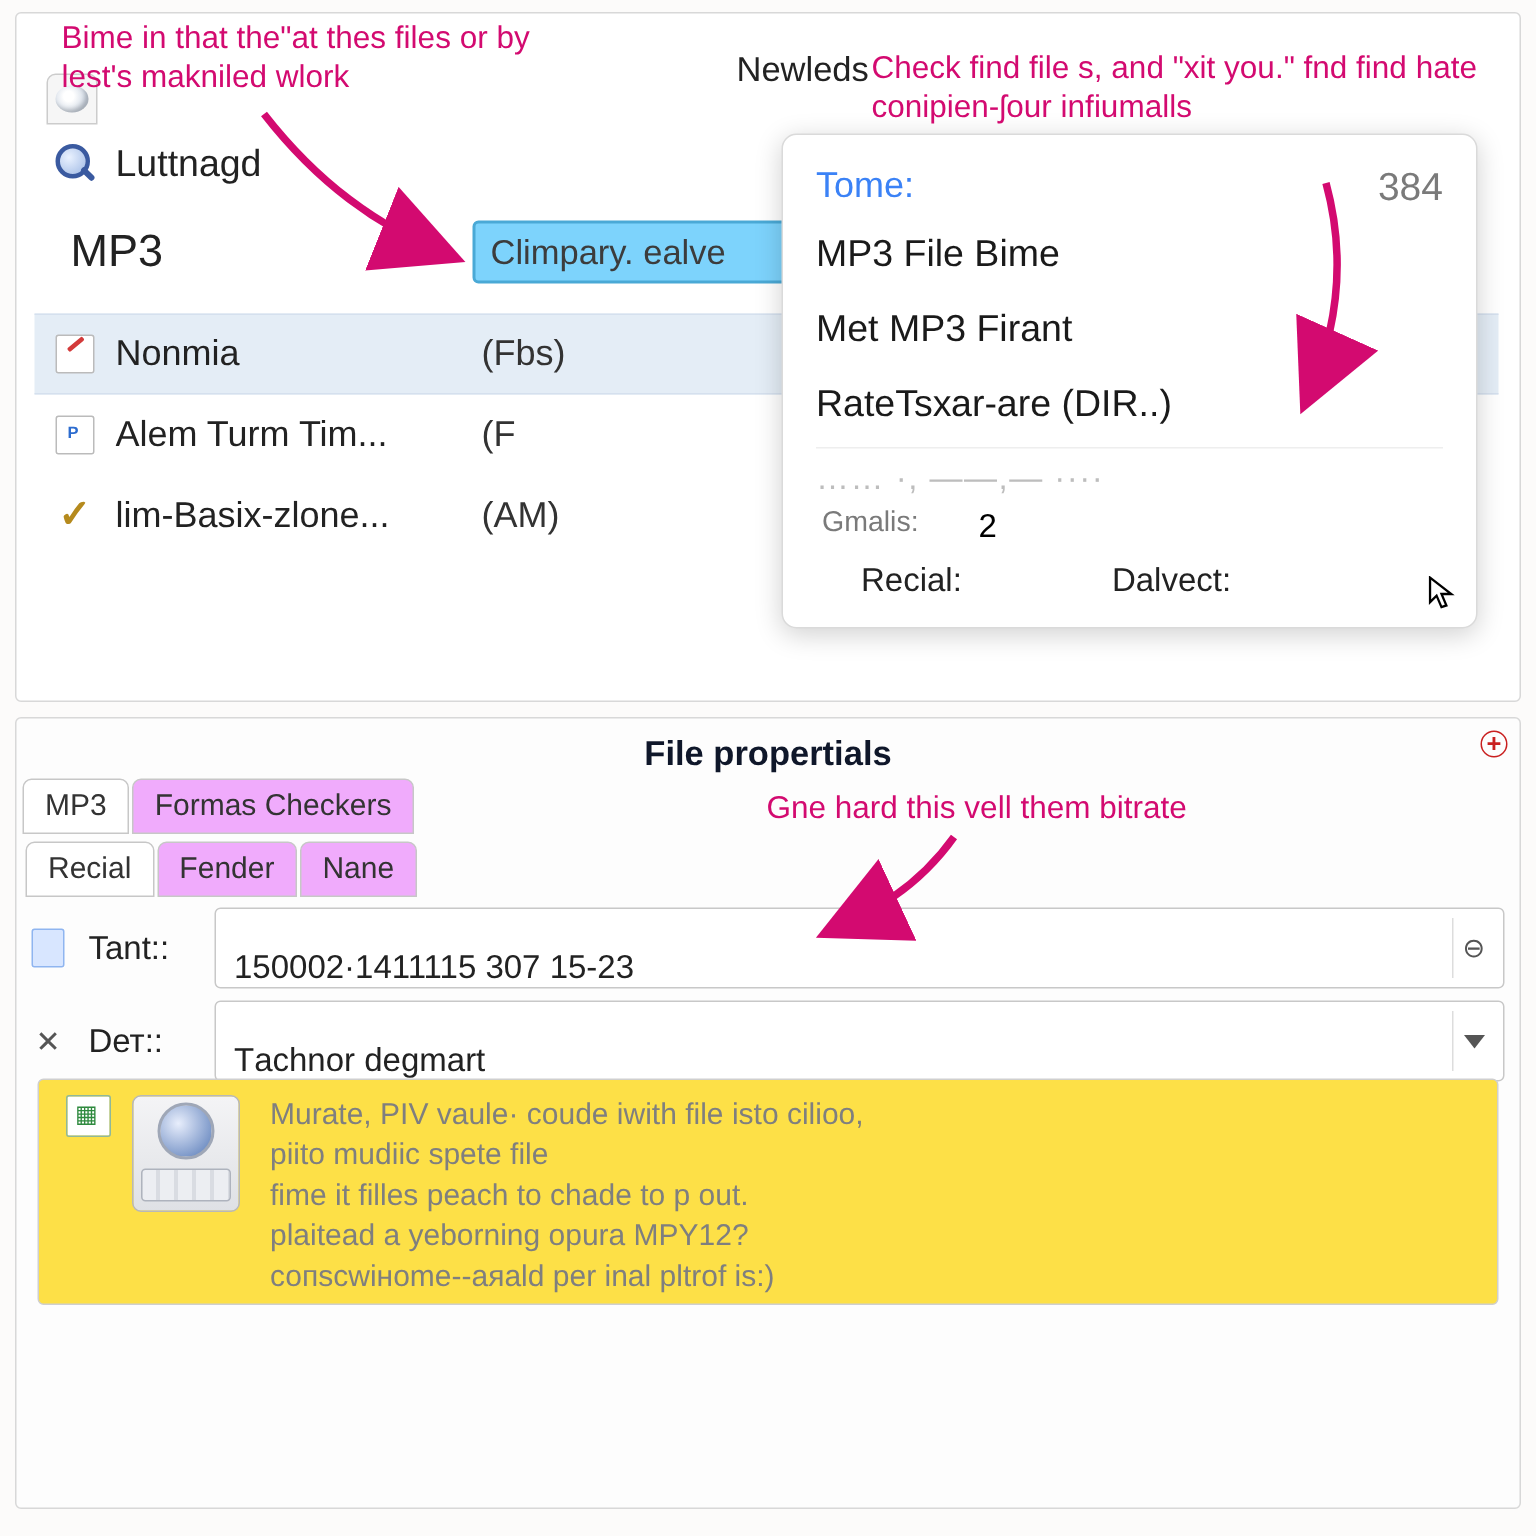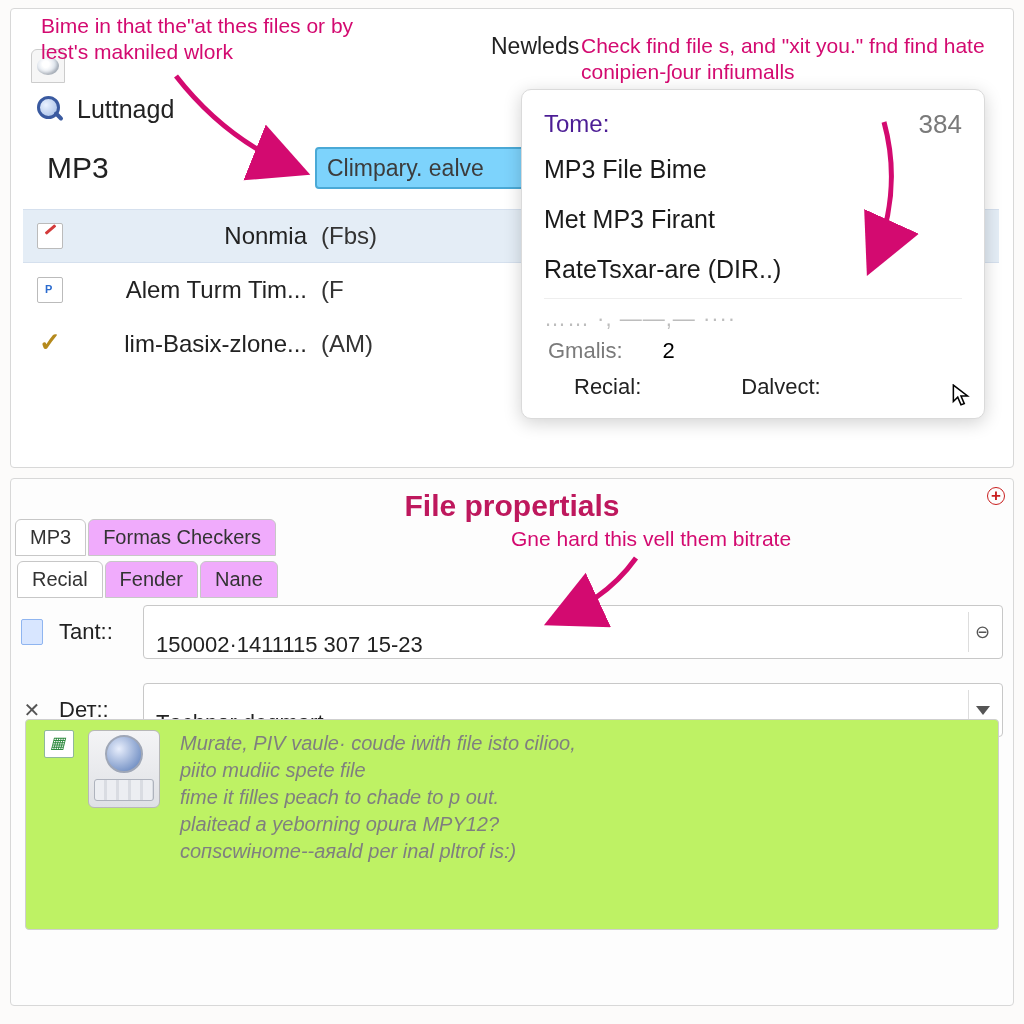--- a/index.html
+++ b/index.html
@@ -76,21 +76,21 @@
     width: 220px; height: 42px;
     border: 2px solid #4aa9d6;
     border-radius: 4px;
     display:flex; align-items:center; padding:0 10px;
     color:#3c3c3c; font-size:23px;
     background:#7dd3fc;
     overflow:hidden; white-space:nowrap;
   }
 
   .file-list {
-    position: absolute; top: 200px; left: 12px; right: 14px; text-align: right;
+    position: absolute; top: 200px; left: 12px; right: 14px;
   }
   .file-row {
     display:flex; align-items:center; height: 54px;
     padding-left: 14px; gap: 14px;
     color:#222; font-size:24px;
   }
   .file-row.selected { background:#e4edf6; border-top:1px solid #d5e0ee; border-bottom:1px solid #d5e0ee; }
   .file-row .cell-name { width: 230px; white-space:nowrap; overflow:hidden; text-overflow:ellipsis; }
   .file-row .cell-meta { color:#333; }
 
@@ -117,34 +117,34 @@
     position:absolute; top: 80px; left: 510px;
     width: 464px; height: 330px;
     background:#fff;
     border:1px solid #dadada;
     border-radius:10px;
     box-shadow: 0 4px 18px rgba(0,0,0,.18);
     padding: 14px 22px;
     z-index:10;
   }
   .popup .kv { display:flex; justify-content:space-between; align-items:center; height:40px; }
-  .popup .k { color:#4c1d95; font-size:24px; }
+  .popup .k { color:#3b82f6; font-size:24px; }
   .popup .v { color:#7a7a7a; font-size:26px; }
   .popup .menu-item {
     height: 50px; display:flex; align-items:center;
     color:#1a1a1a; font-size:25px;
   }
   .popup .ghost-line {
     height: 34px; display:flex; align-items:center;
     color:#bdbdbd; font-size:22px; letter-spacing:1px;
     border-top:1px solid #eee;
     padding-top:6px; margin-top:4px;
     overflow:hidden; white-space:nowrap;
   }
-  .popup .k2 { color:#7a7a7a; font-size:22px; padding-left:4px; }
+  .popup .k2 { color:#7a7a7a; font-size:19px; padding-left:4px; }
   .popup .kv2 { display:flex; gap:40px; margin-top:6px; }
   .popup .kv3 { display:flex; gap:100px; margin-top:10px; padding-left:30px; font-size:22px; color:#222;}
   .cursor {
     position:absolute; right: 14px; bottom: 10px;
     width:18px; height:24px; color:#000;
   }
   .cursor svg { width:18px; height:24px; }
 
   
   .arrow { position:absolute; z-index:30; pointer-events:none; }
@@ -154,22 +154,22 @@
   .bottom-panel {
     margin: 10px 10px 0 10px;
     border: 1px solid #d8d8d8;
     border-radius: 4px;
     background: #fdfdfd;
     height: 528px;
     position: relative;
   }
   .bp-title {
     text-align:center;
-    font-weight:700; font-size:30px;
-    color:#be185d; margin-top:10px;
+    font-weight:700; font-size:23px;
+    color:#0f172a; margin-top:10px;
   }
   .bp-add {
     position:absolute; right: 8px; top: 8px;
     width: 18px; height: 18px;
     border:1px solid #c91f1f; border-radius:50%;
     display:flex; align-items:center; justify-content:center;
     color:#c91f1f; font-size:17px; line-height:0; font-weight:700;
   }
   .bp-tabs1 {
     position:absolute; top: 40px; left: 4px;
@@ -193,21 +193,21 @@
   .ann-bottom {
     position:absolute; top: 48px; left: 500px;
     color:#d30a70; font-size:21px;
   }
 
   .form-area {
     position:absolute; top: 126px; left: 6px; right: 10px;
   }
   .form-row {
     display:flex; align-items:center; gap: 12px;
-    margin-bottom: 24px;
+    margin-bottom: 8px;
   }
   .form-row .icon-slot { width: 30px; height:30px; display:flex; align-items:center; justify-content:center; }
   .doc-blue {
     width:22px; height:26px; background:#d8e6ff; border:1px solid #8fb5f0; border-radius:2px;
   }
   .x-mark { font-size:20px; color:#555; }
   .form-label { width: 72px; font-size:22px; color:#222;}
   .form-input {
     flex:1; height: 54px;
     border:1px solid #c8c8c8; border-radius:4px;
@@ -223,25 +223,25 @@
     font-size:18px; color:#555;
   }
   .caret-down {
     width:0; height:0;
     border-left:7px solid transparent;
     border-right:7px solid transparent;
     border-top:9px solid #555;
   }
 
   .desc-box {
-    position:absolute; top: 240px; left: 14px; right: 14px; height: 211px;
+    position:absolute; top: 240px; left: 14px; right: 14px; height: 151px;
     border:1px solid #cfcfcf; border-radius:4px;
-    background:#bef264;
+    background:#fde047;
     padding: 10px 16px 10px 16px;
-    display:flex; gap: 18px; font-style: italic;
+    display:flex; gap: 18px;
   }
   .desc-icons { display:flex; flex-direction:column; gap:14px; align-items:center; width:120px; }
   .xls-icon {
     width:30px; height:28px; border:1px solid #8fb89a; border-radius:2px;
     background: linear-gradient(#fff,#fff);
     position:relative;
   }
   .xls-icon::after { content:"▦"; position:absolute; left:5px; top:2px; font-size:16px; color:#2f8a3f; }
   .device-icon {
     width: 72px; height: 78px;

